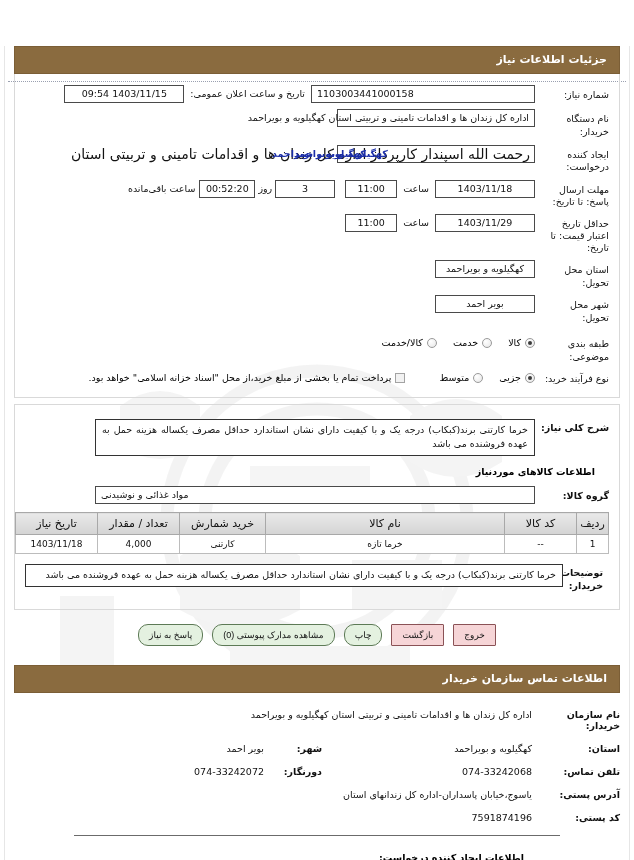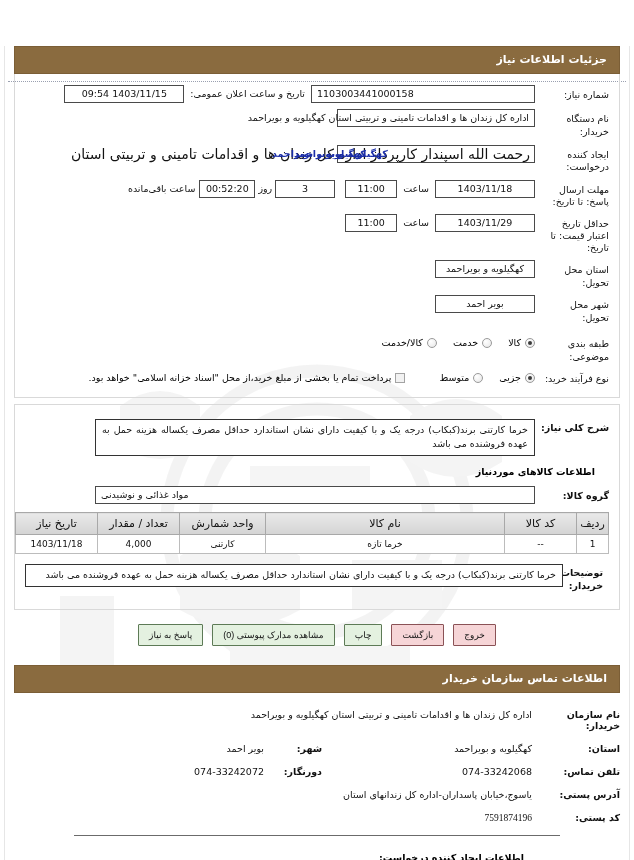--- a/index.html
+++ b/index.html
@@ -249,21 +249,21 @@
     font-size: 9px;
     padding: 3px 10px;
     border: 1px solid #6f6f6f;
     background: #e8f4e4;
     color: #111;
     cursor: pointer;
     white-space: nowrap;
     line-height: 14px;
     border-radius: 1px;
   }
-  .btn.green { background: #e4f1e0; border-color: #5d7a56; }
+  .btn.green { background: #e4f1e0; border-color: #5d7a56; border-radius: 10px; }
   .btn.pink  { background: #f6d5d7; border-color: #8a5256; }
 
   
   .cinfo { margin: 6px 14px 0; padding: 10px 0 0; }
   .crow {
     display: flex;
     align-items: baseline;
     font-size: 9.5px;
     color: #111;
     margin-bottom: 12px;
@@ -434,21 +434,21 @@
         <div class="lbl lbl-w" style="font-weight:bold;">گروه کالا:</div>
         <div class="ibox" style="width:440px;">مواد غذائی و نوشیدنی</div>
       </div>
 
       <table class="goods">
         <thead>
           <tr>
             <th style="width:32px;">ردیف</th>
             <th style="width:72px;">کد کالا</th>
             <th>نام کالا</th>
-            <th style="width:86px;">واحد شمارش</th>
+            <th style="width:86px;">خرید شمارش</th>
             <th style="width:82px;">تعداد / مقدار</th>
             <th style="width:82px;">تاریخ نیاز</th>
           </tr>
         </thead>
         <tbody>
           <tr>
             <td>1</td>
             <td>--</td>
             <td>خرما تازه</td>
             <td>کارتنی</td>
@@ -498,21 +498,21 @@
         <div class="cval2">074-33242072</div>
       </div>
 
       <div class="crow">
         <div class="ckey">آدرس پستی:</div>
         <div class="cval" style="min-width:300px;">یاسوج،خیابان پاسداران-اداره کل زندانهای استان</div>
       </div>
 
       <div class="crow">
         <div class="ckey">کد پستی:</div>
-        <div class="cval" style="min-width:210px;font-family:Liberation Serif, serif;">7591874196</div>
+        <div class="cval" style="min-width:210px;">7591874196</div>
       </div>
 
       <hr class="hr">
 
       <div class="sec-note">اطلاعات ایجاد کننده درخواست:</div>
 
     </div>
 
   </div>
 </div>

